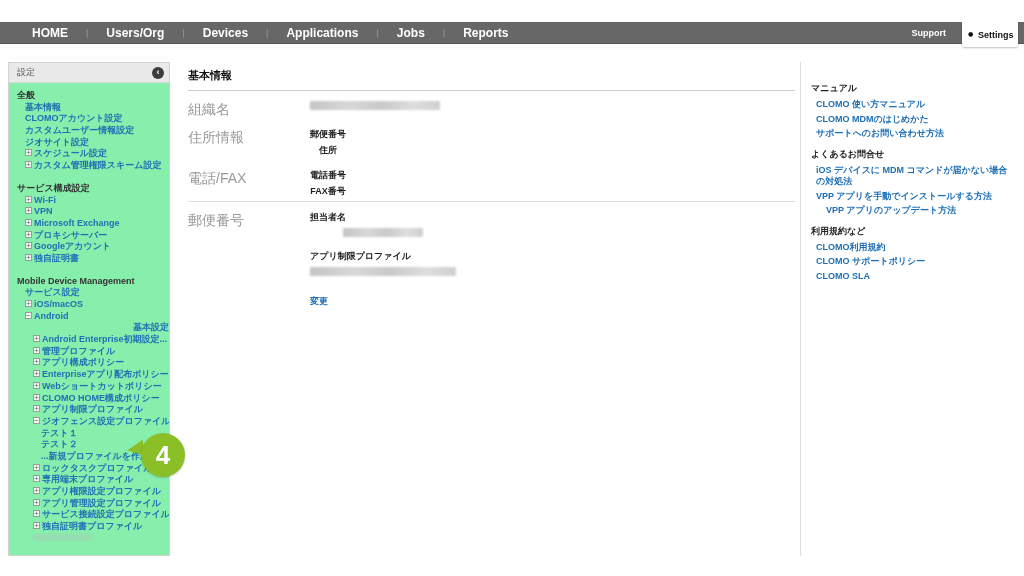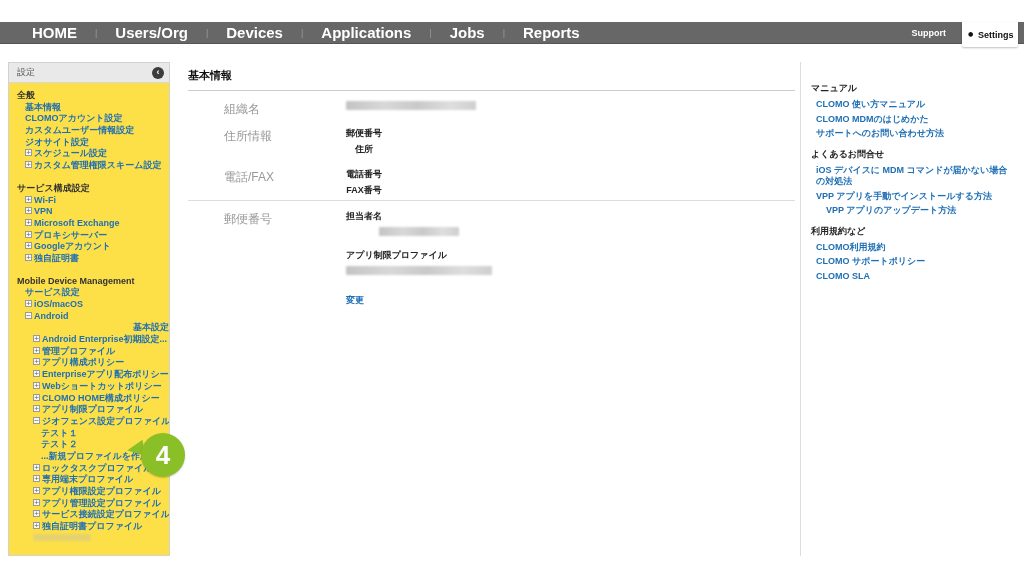--- a/index.html
+++ b/index.html
@@ -1,44 +1,44 @@
 <!DOCTYPE html>
 <html><head>
 <meta charset="utf-8">
 <style>
   * { margin:0; padding:0; box-sizing:border-box; }
   html,body { width:1024px; height:576px; background:#fff; font-family:"Liberation Sans","DejaVu Sans",sans-serif; position:relative; overflow:hidden; }
 
   
   .topnav { position:absolute; top:22px; left:0; width:1024px; height:22px; background:#666766; border-bottom:1px solid #555; display:flex; align-items:center; }
   .nav-items { display:flex; align-items:center; padding-left:14px; }
-  .nav-item { color:#fff; font-size:15px; font-weight:bold; padding:0 18px; cursor:pointer; white-space:nowrap; }
+  .nav-item { color:#fff; font-size:12px; font-weight:bold; padding:0 18px; cursor:pointer; white-space:nowrap; }
   .nav-sep { color:#9a9a9a; font-size:9px; }
   .nav-support { position:absolute; right:78px; top:0; height:22px; display:flex; align-items:center; color:#fff; font-size:9px; font-weight:bold; cursor:pointer; }
   .settings-tab { position:absolute; top:0; right:6px; width:56px; height:25px; background:#fff; border-radius:0 0 2px 2px; display:flex; align-items:center; justify-content:center; gap:3px; font-size:9px; font-weight:bold; color:#111; cursor:pointer; box-shadow:0 1px 2px rgba(0,0,0,.25); }
   .gear { font-size:10px; line-height:10px; color:#111; }
 
   
-  .sidebar { position:absolute; left:8px; top:62px; width:162px; height:494px; background:#fde047; border:1px solid #d2d2d2; overflow:hidden; }
+  .sidebar { position:absolute; left:8px; top:62px; width:162px; height:494px; background:#86efac; border:1px solid #d2d2d2; overflow:hidden; }
   .sidebar-header { height:20px; background:#e9e9e9; border-bottom:1px solid #d8d8d8; display:flex; align-items:center; justify-content:space-between; padding:0 5px 0 8px; font-size:9px; color:#555; }
   .collapse-btn { width:12px; height:12px; border-radius:50%; background:#3c3c3c; color:#fff; font-size:9px; line-height:11px; text-align:center; cursor:pointer; font-weight:bold; }
   .tree { padding:7px 0 0 0; font-size:9px; font-weight:bold; }
   .tree-row { line-height:11.7px; height:11.7px; white-space:nowrap; overflow:hidden; }
   .tree-gap { height:11px; }
   .t-section { color:#333; }
   .t-link { color:#1f6fb5; cursor:pointer; }
   .tree-icon { display:inline-block; width:7px; height:7px; border:1px solid #9b9b9b; background:#f6f6f6; color:#666; font-size:8px; line-height:5px; text-align:center; margin-right:2px; vertical-align:1px; font-weight:normal; cursor:pointer; }
   .t-faint { opacity:.35; filter:blur(1px); }
   .faint-bar { display:inline-block; width:58px; height:7px; background:#bbb; border-radius:1px; }
 
   
   .main { position:absolute; left:188px; top:68px; width:607px; }
   .main-title { font-size:11px; font-weight:bold; color:#111; padding-bottom:7px; border-bottom:1px solid #ccc; }
   .info-row { display:flex; margin-top:9px; }
-  .info-label { width:122px; min-width:122px; font-size:12px; color:#999; padding-top:1px;margin-left:36px; }
+  .info-label { width:122px; min-width:122px; font-size:14px; color:#999; padding-top:1px; }
   .info-value { font-size:9px; color:#222; }
   .field-line { margin-bottom:13px;text-align:center; }
   .field-name { font-weight:bold; color:#222; margin-bottom:3px; }
   .redacted { display:inline-block; height:9px; background:linear-gradient(90deg,#c4c4c4,#d8d8d8 30%,#c9c9c9 55%,#dedede 80%,#cfcfcf); filter:blur(1.3px); border-radius:1px; vertical-align:middle; }
   .note { font-size:9px; color:#333; margin:6px 0 12px 0; font-weight:normal; }
   .inline-link { color:#1f6fb5; font-weight:bold; cursor:pointer; }
   .section-divider { border-top:1px solid #ddd; margin:0 0 0 0; width:607px; }
   .change-link { font-size:9px; font-weight:bold; color:#1f6fb5; cursor:pointer; margin-top:6px; display:inline-block; }
 
   

